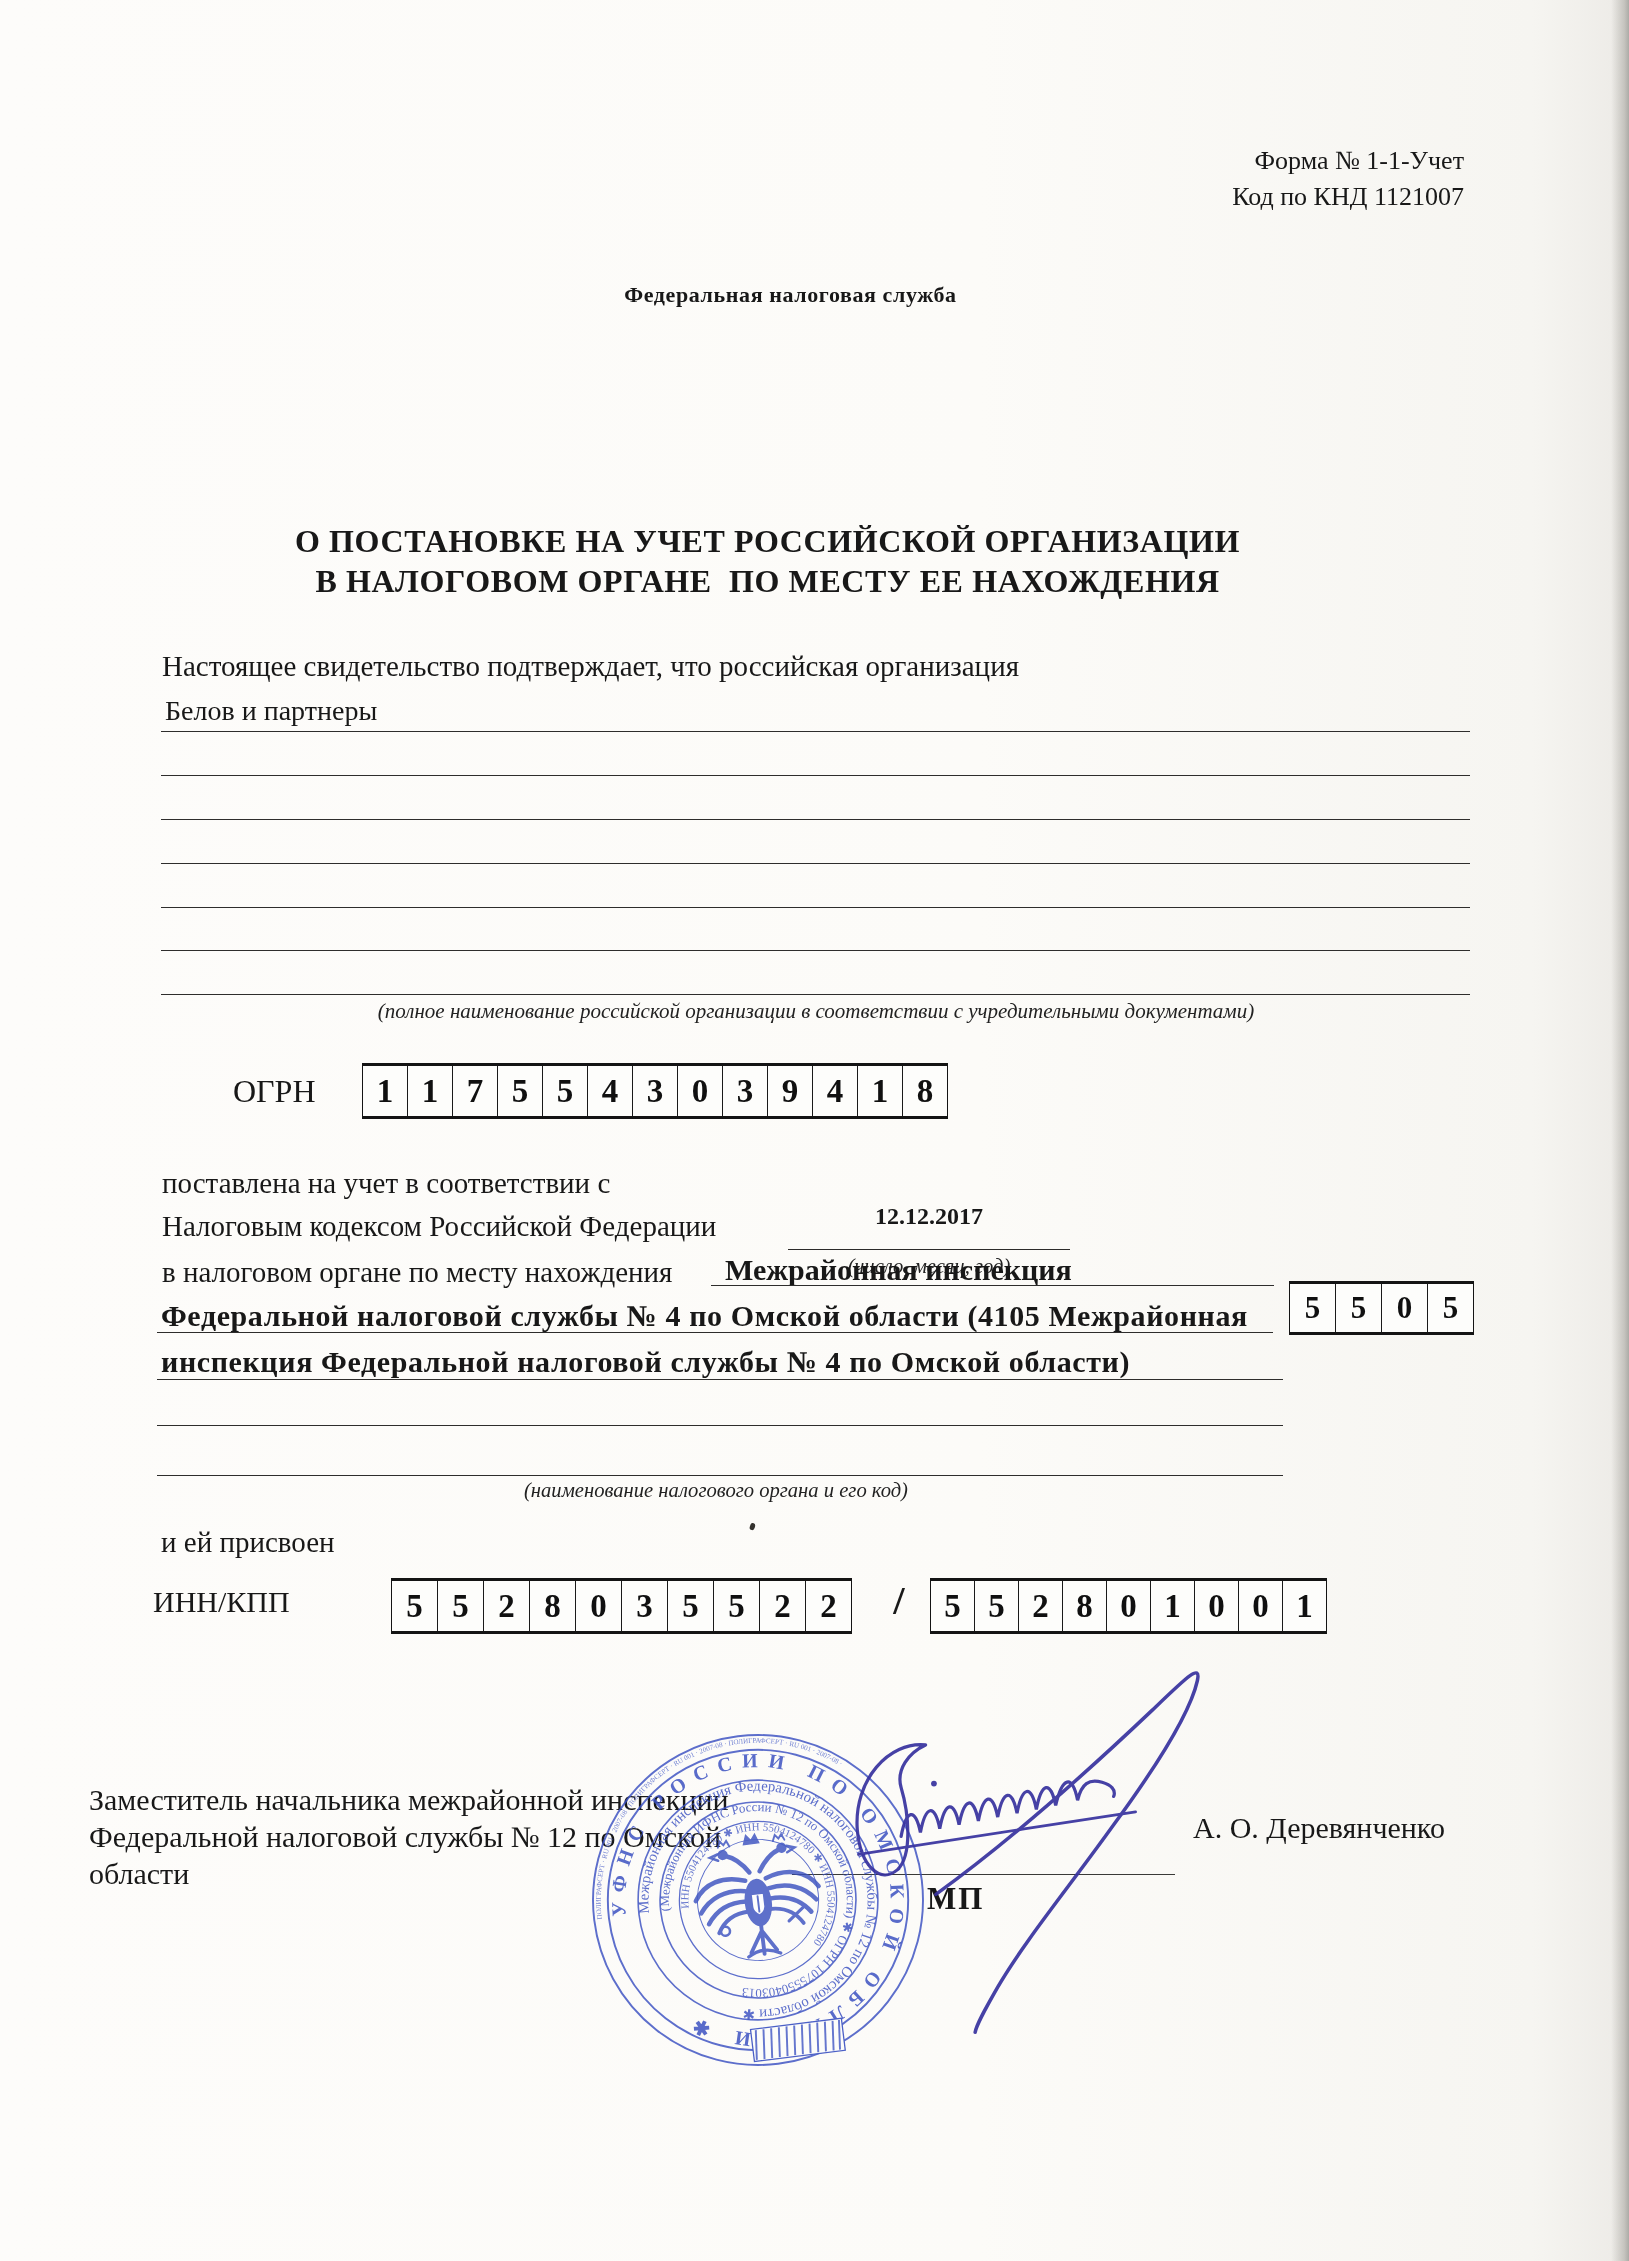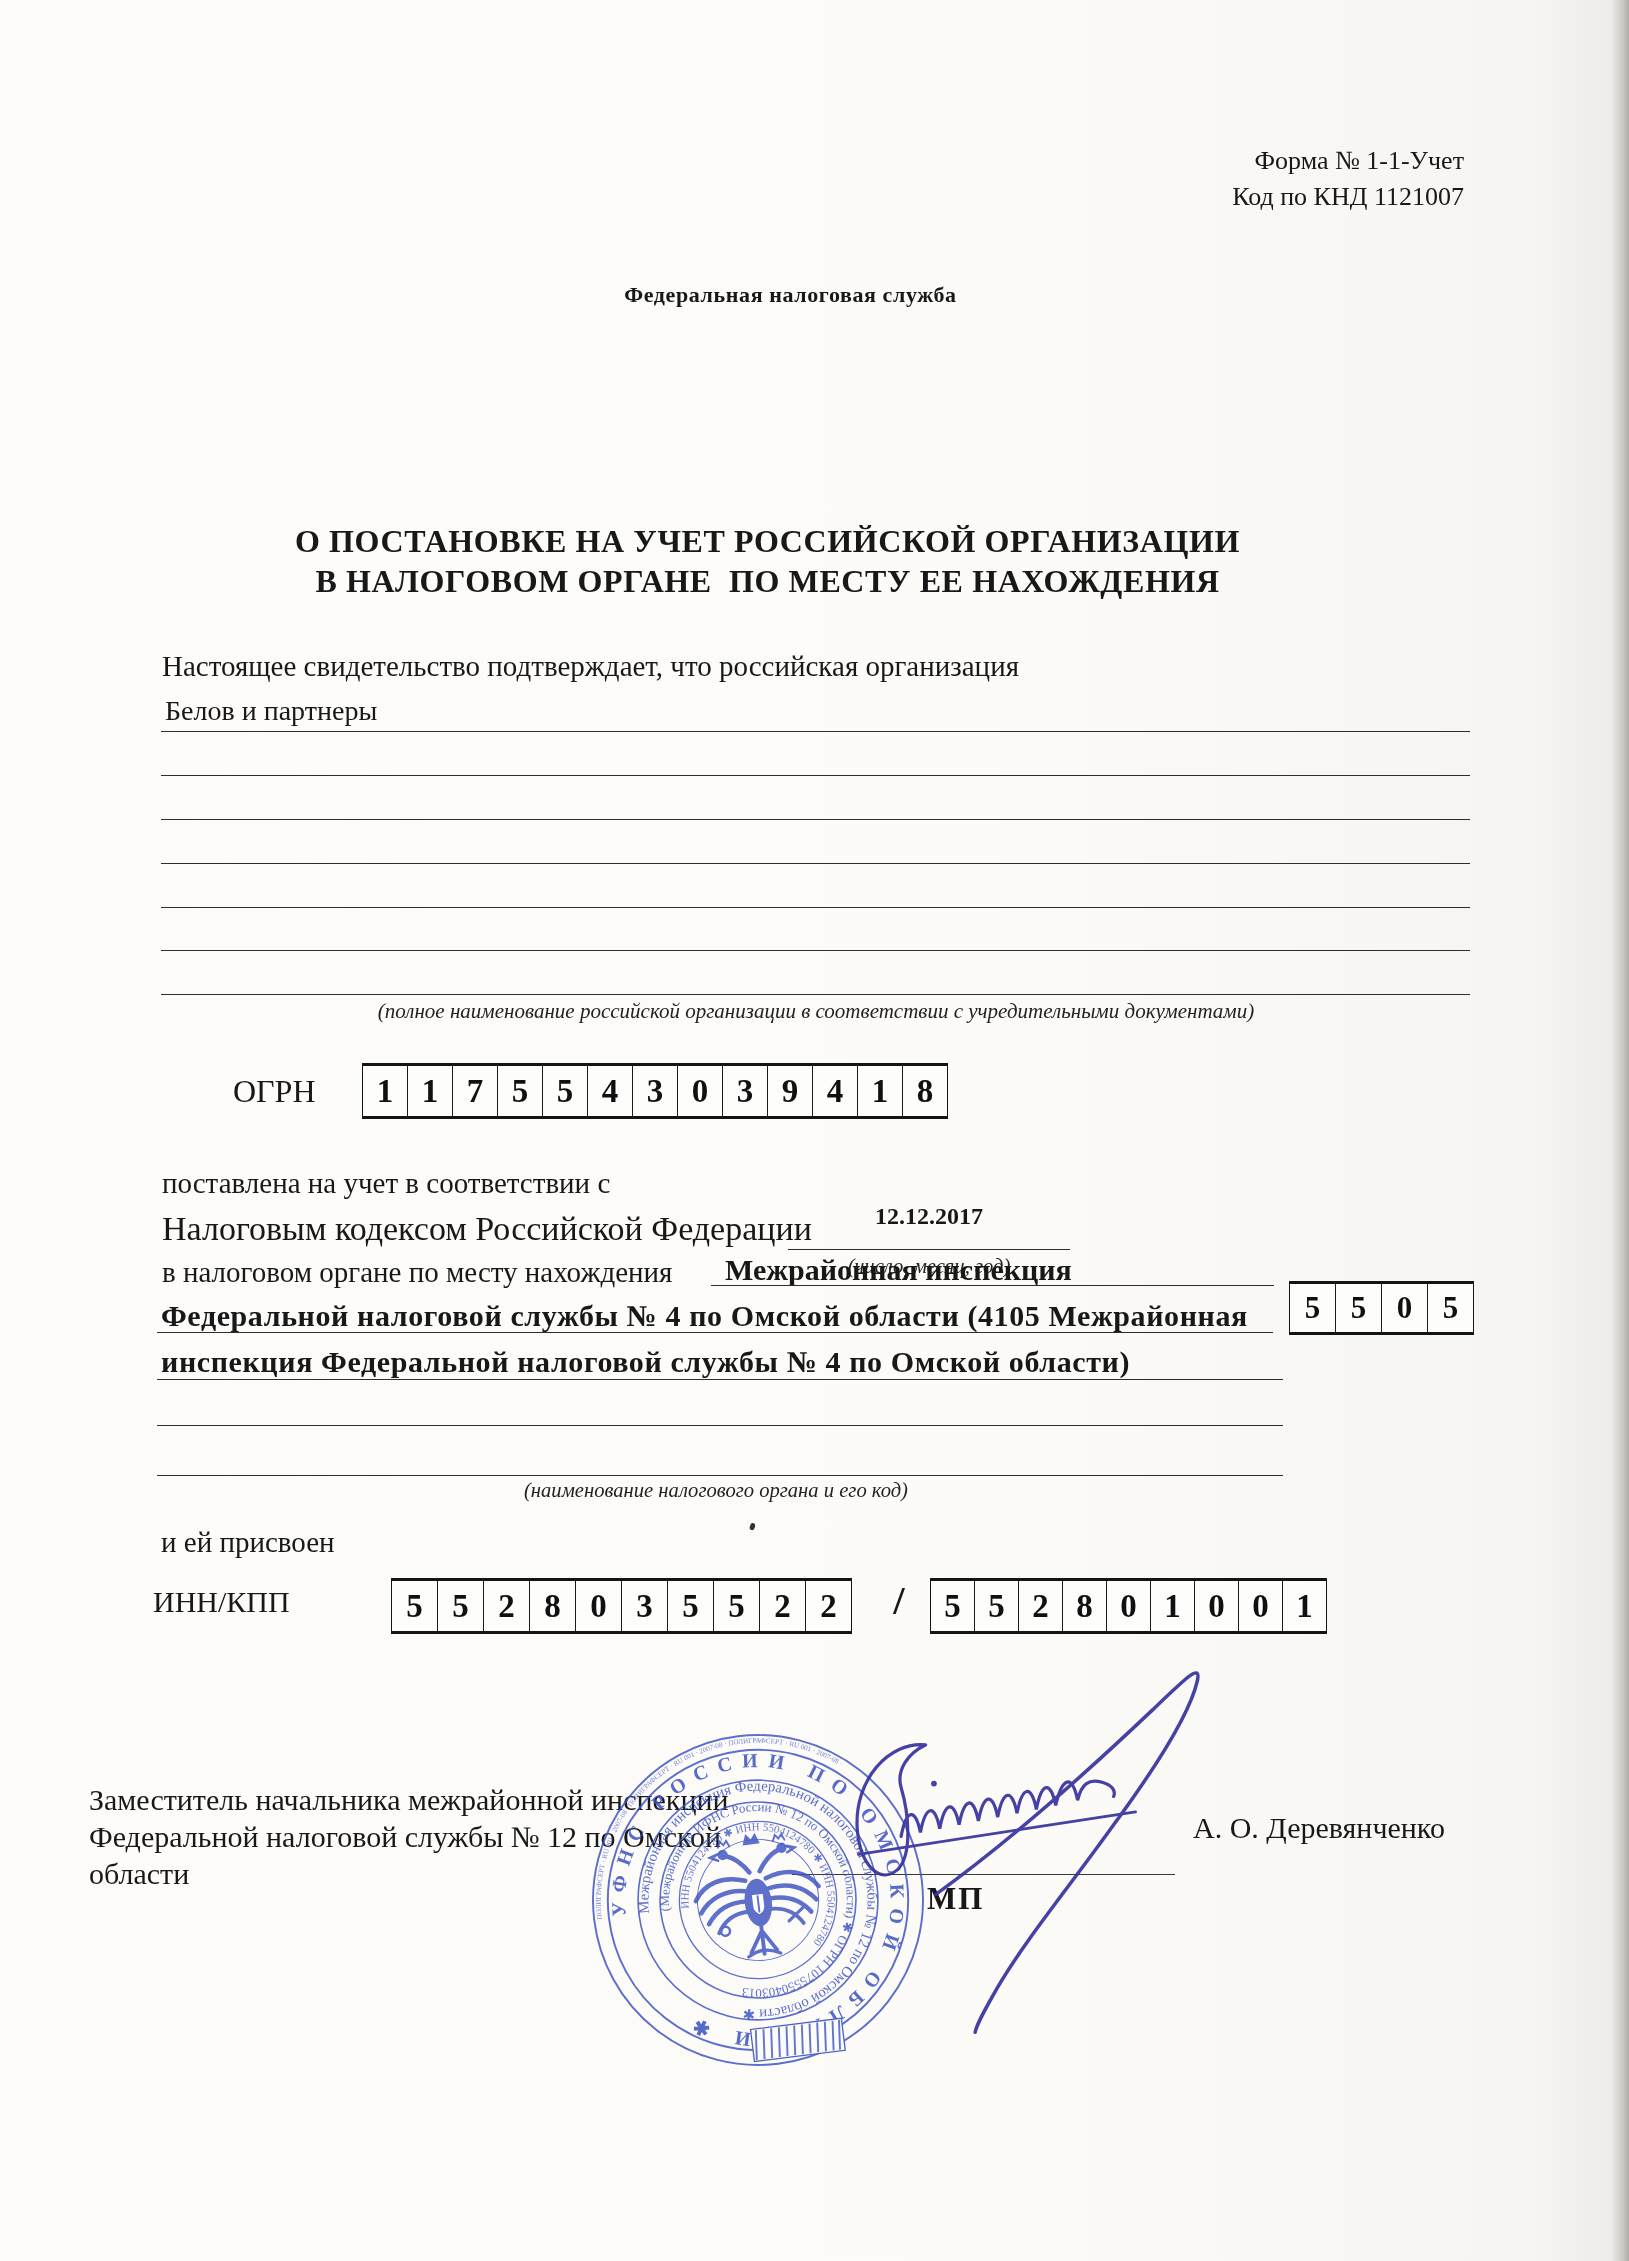--- a/index.html
+++ b/index.html
@@ -40,21 +40,21 @@
   .inn-boxes{top:1578px;left:391px;height:50px;}
   .inn-boxes .cell{width:45px;height:50px;}
   .kpp-boxes{top:1578px;left:930px;height:50px;}
   .kpp-boxes .cell{width:43px;height:50px;}
   .ogrn-label{top:1073px;left:233px;font-size:32px;}
   .innkpp-label{top:1585px;left:153px;font-size:30px;}
   .slash{top:1576px;left:870px;width:58px;text-align:center;font-size:41px;font-weight:bold;}
 
   
   .reg1{top:1167px;left:162px;font-size:29px;}
-  .reg2{top:1210px;left:162px;font-size:34px;}
+  .reg2{top:1210px;left:162px;font-size:29px;}
   .reg-date{top:1203px;left:788px;width:282px;text-align:center;font-size:24px;font-weight:bold;}
   .date-line{position:absolute;top:1249px;left:788px;width:282px;border-top:1.9px solid #2c2b2a;}
   .cap-date{top:1255px;left:788px;width:282px;font-size:20.6px;}
 
   
   .tax-intro{top:1256px;left:162px;font-size:29px;}
   .tax-v1{top:1253px;left:725px;font-size:30px;font-weight:bold;}
   .tax-v2{top:1299px;left:161px;font-size:30px;font-weight:bold;letter-spacing:0.6px;}
   .tax-v3{top:1345px;left:161px;font-size:30px;font-weight:bold;letter-spacing:0.6px;}
   .u1{position:absolute;top:1285px;left:711px;width:563px;border-top:1.9px solid #2e2d2c;}

